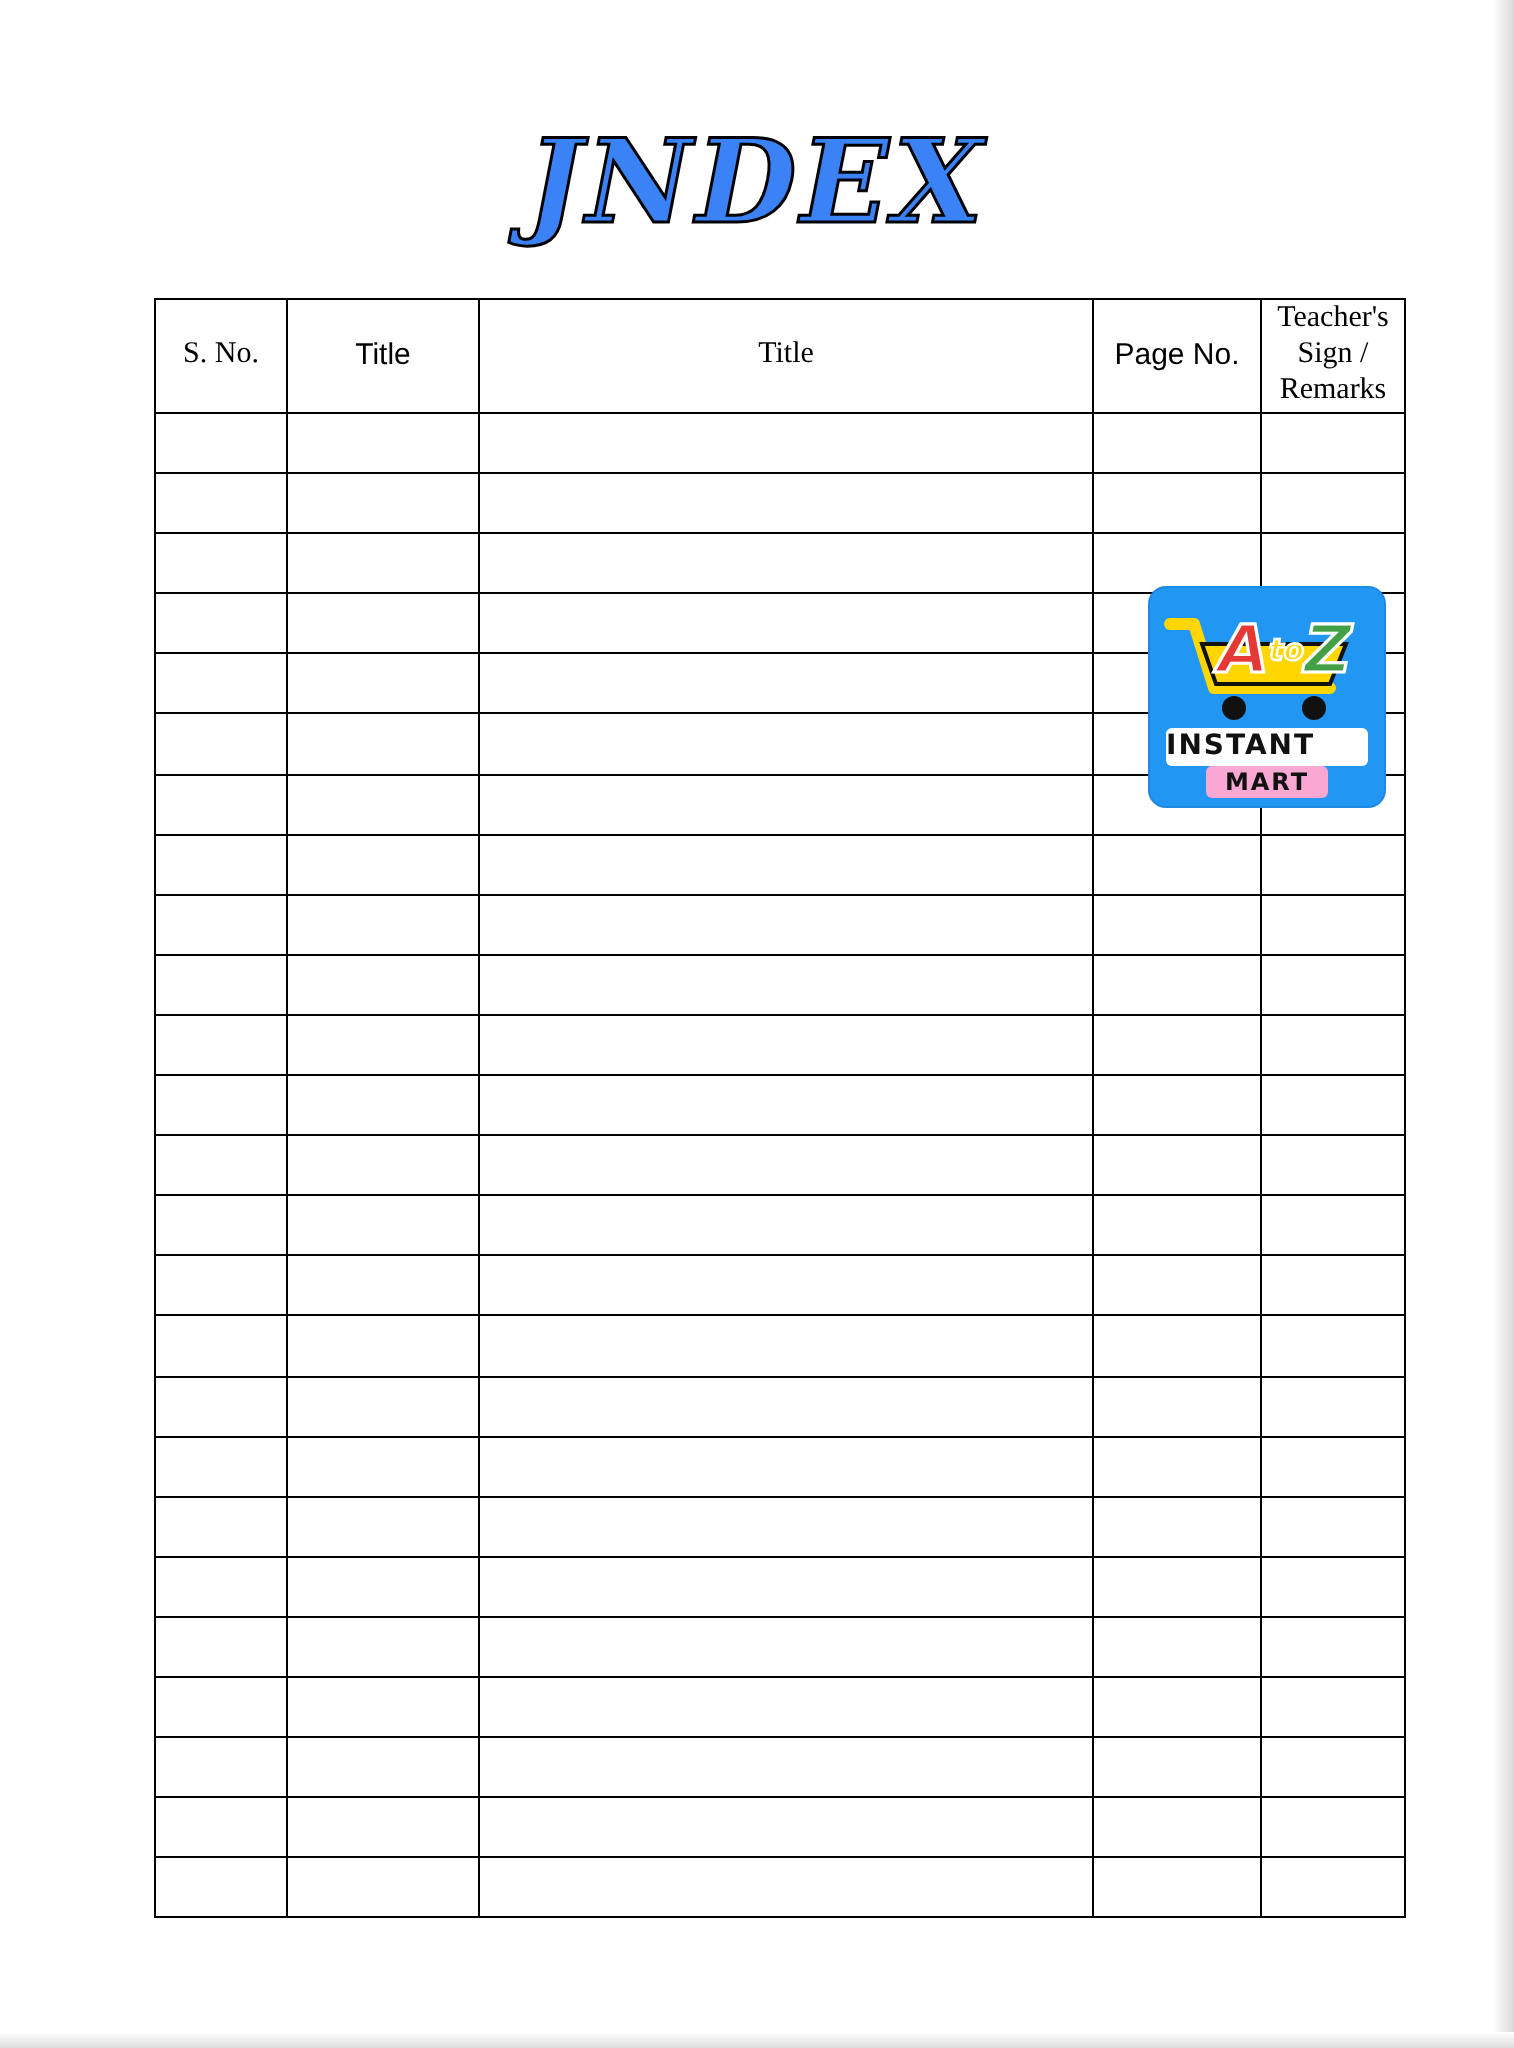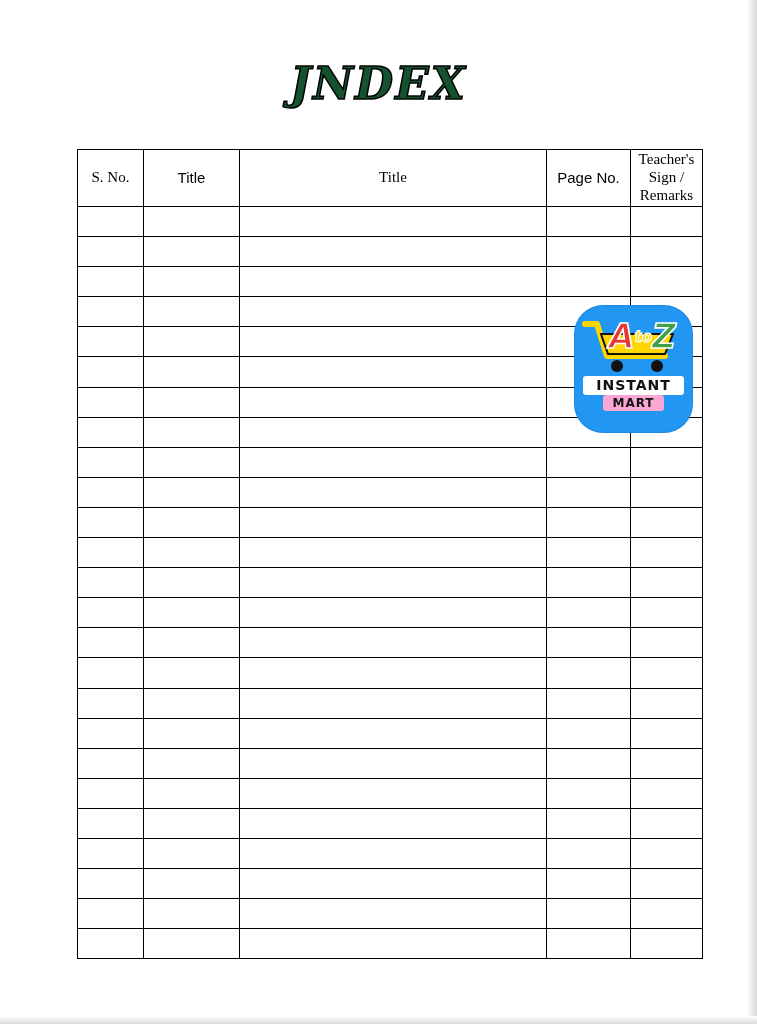--- a/index.html
+++ b/index.html
@@ -37,23 +37,23 @@
   }
   .title {
     position: absolute;
     left: 0;
     top: 62px;
     width: 757px;
     text-align: center;
     font-family: "DejaVu Serif", serif;
     font-weight: bold;
     font-style: italic;
-    font-size: 44px;
+    font-size: 58px;
     letter-spacing: 2px;
-    color: #14532d;
+    color: #3b82f6;
     line-height: 1;
     -webkit-text-stroke: 1.5px #000;
   }
   .index-table {
     position: absolute;
     left: 77px;
     top: 149px;
     width: 620px;
     border-collapse: collapse;
     table-layout: fixed;
@@ -78,25 +78,25 @@
   th.col-title { width: 306px; font-size: 16px; font-family: Liberation Serif, serif; }
   th.col-page { width: 83px; font-size: 16px; }
   th.col-sign { width: 71px; font-size: 13.5px; font-family: Liberation Serif, serif; }
   .index-table tbody td {
     height: 29.1px;
   }
   
   .sticker {
     position: absolute;
     left: 575px;
-    top: 306px;
+    top: 294px;
     width: 117px;
-    height: 126px;
+    height: 109px;
     background: #2196f3;
-    border-radius: 28px;
+    border-radius: 8px;
     box-shadow: 0 0 0 1px #1e88e5;
     overflow: hidden;
   }
   .sticker-inner {
     position: absolute;
     left: 0; top: 0; right: 0; bottom: 0;
   }
   .cart-svg {
     position: absolute;
     left: 6px;
@@ -135,21 +135,20 @@
     top: 70px;
     width: 101px;
     height: 19px;
     background: #ffffff;
     border-radius: 3px;
     color: #111;
     font-family: "DejaVu Sans", sans-serif;
     font-weight: bold;
     font-size: 14px;
     letter-spacing: 1px;
-    text-align: center;
     line-height: 19px;
   }
   .banner2 {
     position: absolute;
     left: 28px;
     top: 89px;
     width: 61px;
     height: 16px;
     background: #f9a8d4;
     border-radius: 3px;

